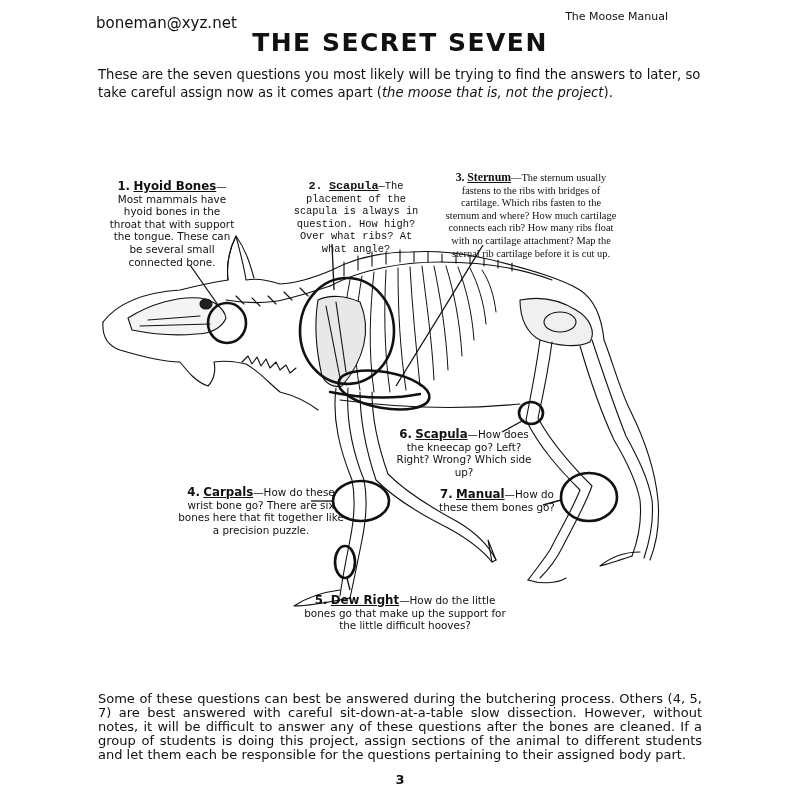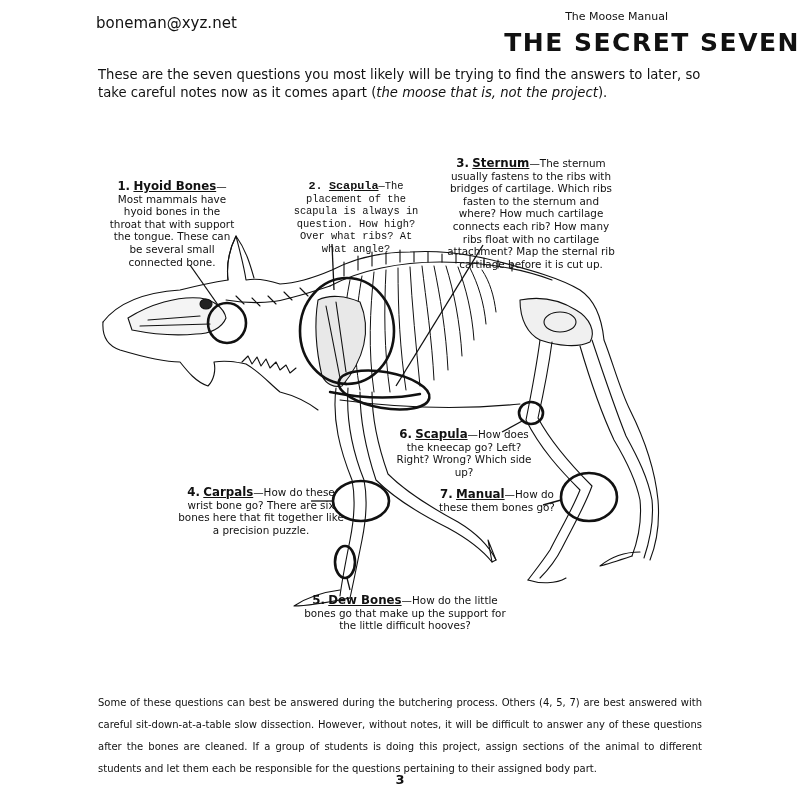--- a/index.html
+++ b/index.html
@@ -1,44 +1,44 @@
 <!DOCTYPE html>
 <html><head>
 <meta charset="utf-8">
 <style>
   html, body { margin: 0; padding: 0; background: #ffffff; }
   body { width: 800px; height: 800px; position: relative; overflow: hidden; font-family: "DejaVu Sans", sans-serif; color: #111; }
   .hdr-left { position: absolute; left: 96px; top: 14px; font-size: 15px; }
   .hdr-right { position: absolute; right: 132px; top: 10px; font-size: 11px; }
-  .title { position: absolute; left: 0; width: 800px; top: 28px; text-align: right; font-size: 25px; font-weight: bold; letter-spacing: 1.5px; }
+  .title { position: absolute; left: 0; width: 800px; top: 28px; text-align: center; font-size: 25px; font-weight: bold; letter-spacing: 1.5px; }
   .intro { position: absolute; left: 98px; width: 604px; top: 66px; font-size: 13.2px; line-height: 18px; text-align: left; }
   .intro em { }
   .figure { position: absolute; left: 0; top: 0; width: 800px; height: 800px; }
   .callout { position: absolute; font-size: 10.4px; line-height: 12.6px; text-align: center; color: #111; }
   .callout .num, .callout .name { font-weight: bold; font-size: 11.8px; }
   .callout .name { text-decoration: underline; }
   .c1 { left: 108px; top: 180px; width: 128px; }
   .c2 { left: 292px; top: 180px; width: 128px; font-family: Liberation Mono, monospace; }
-  .c3 { left: 444px; top: 157px; width: 174px; }
+  .c3 { left: 444px; top: 171px; width: 174px; font-family: Liberation Serif, serif; }
   .c4 { left: 176px; top: 486px; width: 170px; }
   .c5 { left: 300px; top: 594px; width: 210px; }
   .c6 { left: 394px; top: 428px; width: 140px; }
   .c7 { left: 432px; top: 488px; width: 130px; }
-  .outro { position: absolute; left: 98px; width: 604px; top: 692px; font-size: 10px; line-height: 22px; text-align: justify; }
+  .outro { position: absolute; left: 98px; width: 604px; top: 692px; font-size: 13px; line-height: 14px; text-align: justify; }
   .pagenum { position: absolute; left: 0; width: 800px; top: 772px; text-align: center; font-size: 13px; font-weight: bold; }
 </style>
 </head>
 <body>
 
 <div class="hdr-left">boneman@xyz.net</div>
 <div class="hdr-right">The Moose Manual</div>
 
 <div class="title">THE SECRET SEVEN</div>
 
-<div class="intro"><span>These are the seven questions you most likely will be trying to find the answers to later, so take careful notes now as it comes apart (</span><em>the moose that is, not the project</em><span>).</span></div>
+<div class="intro"><span>These are the seven questions you most likely will be trying to find the answers to later, so take careful assign now as it comes apart (</span><em>the moose that is, not the project</em><span>).</span></div>
 
 <svg class="figure" viewBox="0 0 800 800" width="800" height="800">
   <g fill="none" stroke="#111" stroke-width="1.1" stroke-linejoin="round" stroke-linecap="round">
 
     <path d="M103,322 C120,300 150,292 180,290 C200,285 215,282 228,280 C226,262 230,248 236,236 C240,252 244,266 246,280 C256,278 268,280 280,284 C300,283 318,276 332,270 C355,258 380,252 410,252 C440,250 470,254 500,262 C530,270 560,278 580,290 C595,300 602,320 604,340 C612,360 620,390 630,410 C645,440 655,470 658,500 C660,525 656,545 650,560"></path>
     <path d="M103,322 C102,336 108,346 120,350 C140,356 162,362 180,362 C188,372 196,382 208,386 C214,380 216,370 214,362 C226,360 236,362 246,364 C260,372 270,384 280,392 C296,396 310,404 318,410"></path>
 
     <path d="M228,280 C226,262 230,248 236,236 C246,250 250,264 254,278"></path>
 
     <path d="M242,362 l6,-6 l4,8 l5,-7 l4,9 l5,-7 l4,9 l6,-6 l4,8 l6,-5 l4,8 l6,-5"></path>
@@ -125,21 +125,21 @@
 <div class="callout c3">
   <span class="num">3.</span>
   <span class="name">Sternum</span><span>—The sternum usually fastens to the ribs with bridges of cartilage. Which ribs fasten to the sternum and where? How much cartilage connects each rib? How many ribs float with no cartilage attachment? Map the sternal rib cartilage before it is cut up.</span>
 </div>
 <div class="callout c4">
   <span class="num">4.</span>
   <span class="name">Carpals</span><span>—How do these wrist bone go? There are six bones here that fit together like a precision puzzle.</span>
 </div>
 <div class="callout c5">
   <span class="num">5.</span>
-  <span class="name">Dew Bones</span><span>—How do the little bones go that make up the support for the little difficult hooves?</span>
+  <span class="name">Dew Right</span><span>—How do the little bones go that make up the support for the little difficult hooves?</span>
 </div>
 <div class="callout c6">
   <span class="num">6.</span>
   <span class="name">Scapula</span><span>—How does the kneecap go? Left? Right? Wrong? Which side up?</span>
 </div>
 <div class="callout c7">
   <span class="num">7.</span>
   <span class="name">Manual</span><span>—How do these them bones go?</span>
 </div>
 

